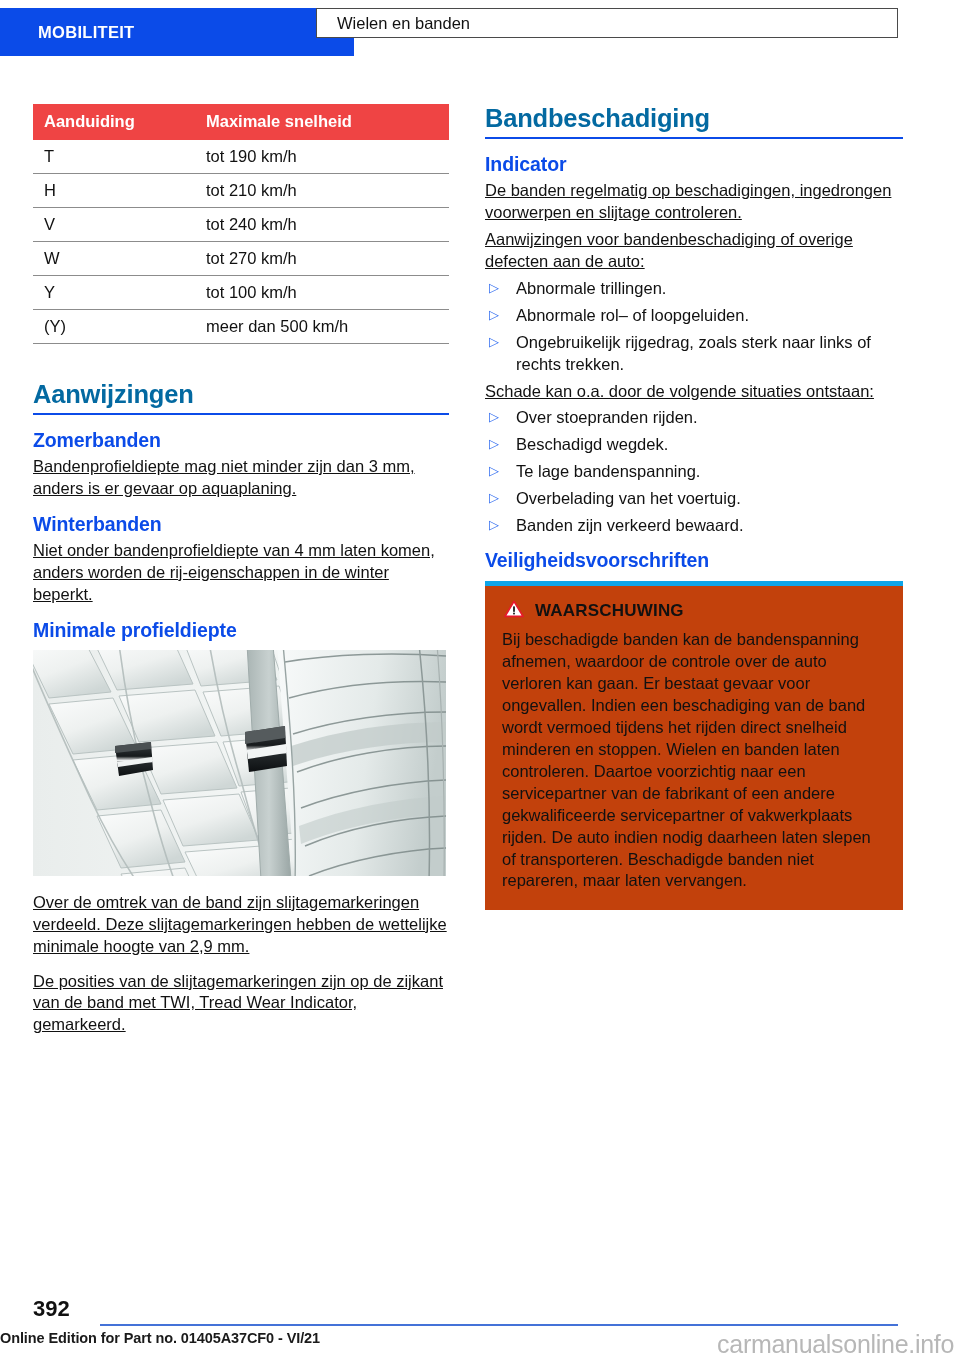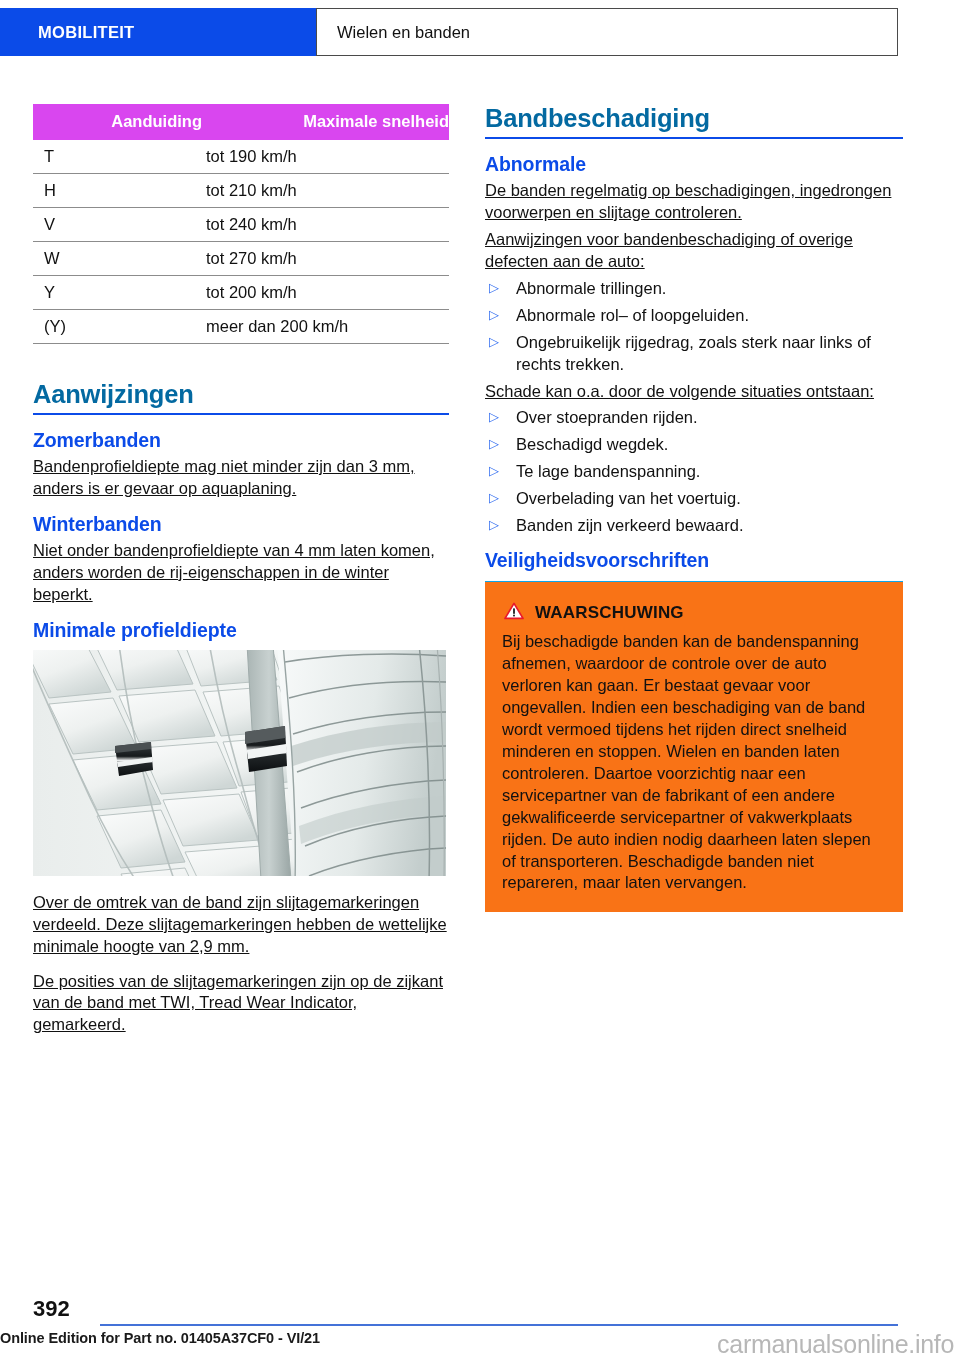--- a/index.html
+++ b/index.html
@@ -34,21 +34,21 @@
     left: 38px; top: 50%;
     transform: translateY(-50%);
     color: #ffffff;
     font-size: 16.5px;
     font-weight: bold;
     letter-spacing: 0.3px;
   }
   .header-box {
     position: absolute;
     left: 316px; top: 0;
-    width: 582px; height: 48px;
+    width: 582px; height: 30px;
     border: 1.5px solid #4a4a4a;
     background: #ffffff;
     box-sizing: border-box;
   }
   .header-box-label {
     position: absolute;
     left: 20px; top: 50%;
     transform: translateY(-50%);
     font-size: 16.5px;
     color: #111;
@@ -62,25 +62,25 @@
   .col-left  { left: 33px;  width: 416px; }
   .col-right { left: 485px; width: 418px; }
 
   
   .spec-table {
     width: 100%;
     border-collapse: collapse;
     font-size: 16.5px;
   }
   .spec-table thead th {
-    background: #d946ef;
+    background: #ef4444;
     color: #ffffff;
     font-size: 16.5px;
     font-weight: bold;
-    text-align: right;
+    text-align: left;
     padding: 8px 0 9px 0;
   }
   .spec-table thead th.c1 { padding-left: 11px; width: 158px; }
   .spec-table thead th.c2 { padding-left: 4px; }
   .spec-table tbody td {
     padding: 7px 0 7px 0;
     border-bottom: 1.3px solid #8c8c8c;
     font-size: 16.5px;
     color: #111;
   }
@@ -146,23 +146,23 @@
     width: 413px;
     height: 226px;
     margin: 8px 0 16px 0;
     overflow: hidden;
     background: #dfe4e3;
   }
 
   
   .warn-box {
     position: relative;
-    background: #f97316;
-    border-top: 1px solid #0ea5e9;
-    padding: 20px 17px 18px 17px;
+    background: #c2410c;
+    border-top: 5px solid #0ea5e9;
+    padding: 14px 17px 18px 17px;
     box-sizing: border-box;
     margin-top: 9px;
   }
   .warn-head {
     display: flex;
     align-items: center;
     gap: 11px;
     margin: 0 0 7px 2px;
   }
   .warn-title {
@@ -249,25 +249,25 @@
       <tr>
         <td class="c1">V</td>
         <td class="c2">tot 240 km/h</td>
       </tr>
       <tr>
         <td class="c1">W</td>
         <td class="c2">tot 270 km/h</td>
       </tr>
       <tr>
         <td class="c1">Y</td>
-        <td class="c2">tot 200 km/h</td>
+        <td class="c2">tot 100 km/h</td>
       </tr>
       <tr>
         <td class="c1">(Y)</td>
-        <td class="c2">meer dan 200 km/h</td>
+        <td class="c2">meer dan 500 km/h</td>
       </tr>
     </tbody>
   </table>
 
   <div style="height:36px"></div>
 
   <h1 class="h1">Aanwijzingen</h1>
   <hr class="h1-rule">
 
   <h2 class="h2">Zomerbanden</h2>
@@ -392,21 +392,21 @@
 
   <p class="para">Over de omtrek van de band zijn slijtagemarkeringen verdeeld. Deze slijtagemarkeringen hebben de wettelijke minimale hoogte van 2,9 mm.</p>
   <p class="para">De posities van de slijtagemarkeringen zijn op de zijkant van de band met TWI, Tread Wear Indicator, gemarkeerd.</p>
 </div>
 
 <div class="col col-right">
 
   <h1 class="h1">Bandbeschadiging</h1>
   <hr class="h1-rule">
 
-  <h2 class="h2">Abnormale</h2>
+  <h2 class="h2">Indicator</h2>
   <p class="para para-tight">De banden regelmatig op beschadigingen, ingedrongen voorwerpen en slijtage controleren.</p>
   <p class="para para-tight">Aanwijzingen voor bandenbeschadiging of overige defecten aan de auto:</p>
 
   <ul class="bullets">
     <li class="bullet-item">
       <span class="bullet-marker">▷</span>
       <span>Abnormale trillingen.</span>
     </li>
     <li class="bullet-item">
       <span class="bullet-marker">▷</span>

